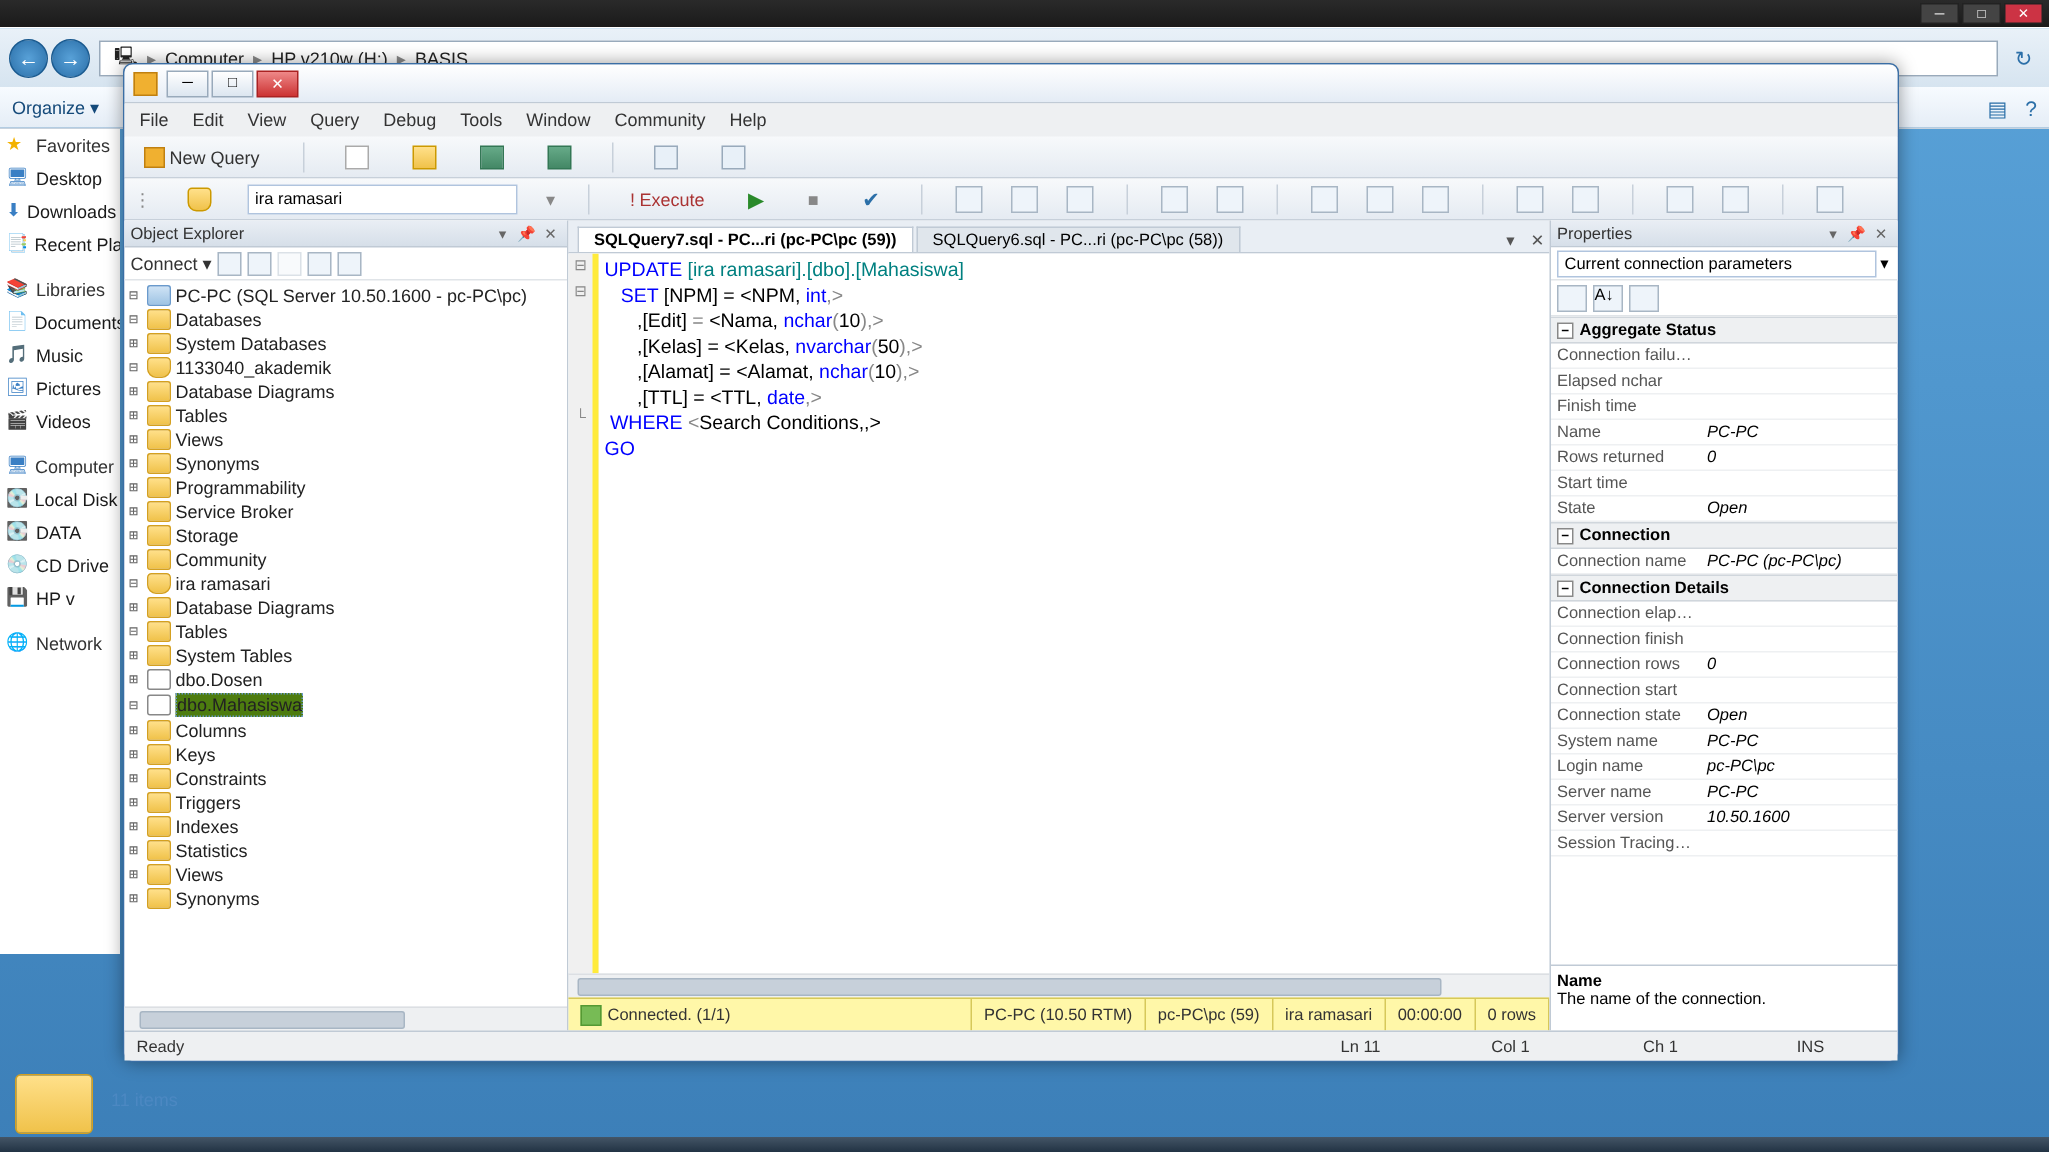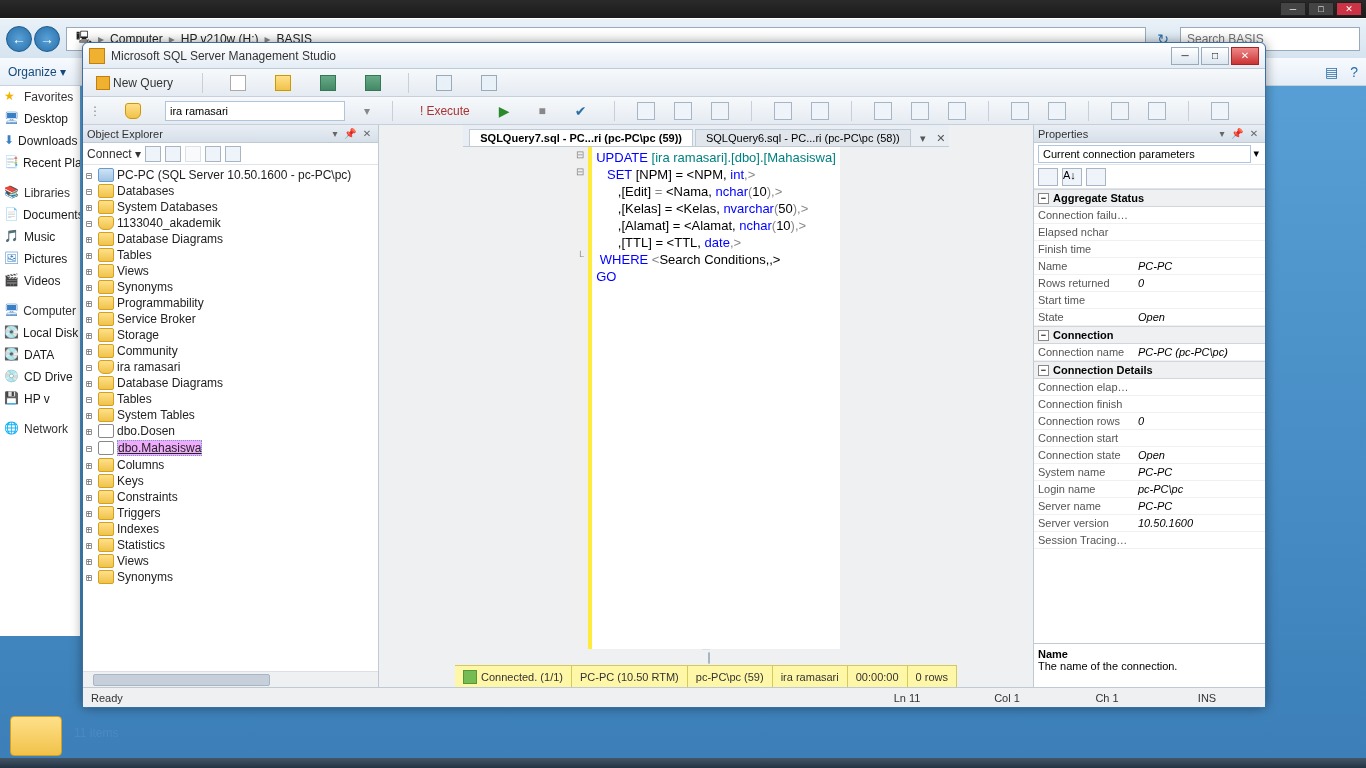--- a/index.html
+++ b/index.html
@@ -72,25 +72,25 @@
 .panel-header .ph-btn { width:14px;height:14px; margin-left:2px; cursor:pointer; color:#666; font-size:10px; display:flex;align-items:center;justify-content:center;}
 .connect-row { height:22px; display:flex; align-items:center; padding:0 4px; gap:4px; border-bottom:1px solid #e0e4e8; font-size:12px; color:#333;}
 .connect-row .dd { cursor:pointer; }
 .tree { flex:1; overflow:auto; font-size:12px; color:#222; padding:2px 0; }
 .tree .node { display:flex; align-items:center; gap:3px; padding:1px 0; white-space:nowrap; cursor:pointer; }
 .tree .tw { width:12px; text-align:center; color:#666; font-family:monospace; font-size:10px; }
 .tree .fic { width:16px; height:14px; background:linear-gradient(#ffe08a,#f0c24a); border:1px solid #d4a020; border-radius:2px; }
 .tree .fic.db { background:linear-gradient(#ffe08a,#f0c24a); border-radius:3px 3px 6px 6px; }
 .tree .fic.srv { background:linear-gradient(#cfe3f5,#9fc4e4); border:1px solid #6a9acc; }
 .tree .fic.tbl { background:#fff; border:1px solid #888; }
-.tree .sel { background:#f0abfc; border:1px dotted #6a9acc;text-decoration:underline; }
+.tree .sel { background:#4d7c0f; border:1px dotted #6a9acc; }
 .ind0{padding-left:4px}.ind1{padding-left:20px}.ind2{padding-left:36px}.ind3{padding-left:52px}.ind4{padding-left:68px}.ind5{padding-left:84px}
 
 
-.editor-area { flex:1; display:flex; flex-direction:column; min-width:0;align-items:center; }
+.editor-area { flex:1; display:flex; flex-direction:column; min-width:0; }
 .tabstrip { height:22px; background:#e9eef4; border-bottom:1px solid #c0cad5; display:flex; align-items:flex-end; padding-left:6px; gap:2px; }
 .tab { padding:2px 10px; font-size:11px; background:#e0e6ec; border:1px solid #c0cad5; border-bottom:none; cursor:pointer; }
 .tab.active { background:#fff; font-weight:bold; }
 .tabstrip .filler { flex:1; }
 .tabstrip .tbx { width:16px;height:16px; font-size:11px; color:#555; display:flex;align-items:center;justify-content:center; cursor:pointer; }
 .code-wrap { flex:1; display:flex; background:#fff; font-family:Consolas,monospace; font-size:13px; overflow:hidden; }
 .gutter { width:20px; background:#f0f0f0; border-right:4px solid #ffeb3b; color:#888; font-size:10px; text-align:center; padding-top:2px;}
 .gutter .gl { height:17px; }
 .code { flex:1; padding:2px 4px; white-space:pre; color:#000; line-height:17px; overflow:auto; }
 .kw { color:#0000ff; }
@@ -143,21 +143,20 @@
   <div class="breadcrumb">
     <span>🖳</span>
       <span class="sep">▸</span>
     <span>Computer</span>
       <span class="sep">▸</span>
     <span>HP v210w (H:)</span>
       <span class="sep">▸</span>
     <span>BASIS</span>
   </div>
   <div class="refresh">↻</div>
-  <input class="searchbox" placeholder="Search BASIS" style="">
 </div>
 
 <div class="explorer-toolbar">
   <div class="org">Organize ▾</div>
   <div class="icns">
     <span>▤</span>
     <span style="color:#2b6fa8">?</span>
   </div>
 </div>
 
@@ -227,28 +226,38 @@
     </div>
 </div>
 
 <div class="folder-bottom"></div>
 <div class="itemcount">11 items</div>
 <div class="taskbar"></div>
 
 <div class="ssms-window">
   <div class="ssms-titlebar">
     <div class="ico"></div>
-    <div class="title">Microsoft SQL Server Management Studio</div>
     <div class="winbtns">
       <div class="b">─</div>
       <div class="b">□</div>
       <div class="b cl">✕</div>
     </div>
   </div>
 
+  <div class="menubar">
+    <span>File</span>
+    <span>Edit</span>
+    <span>View</span>
+    <span>Query</span>
+    <span>Debug</span>
+    <span>Tools</span>
+    <span>Window</span>
+    <span>Community</span>
+    <span>Help</span>
+  </div>
 
   <div class="toolbar1">
     <div class="tbtn newquery">
         <span class="sq"></span>
         <span>New Query</span>
       </div>
     <div class="tsep"></div>
     <div class="tbtn">
         <span class="icon-sm i-doc"></span>
       </div>

